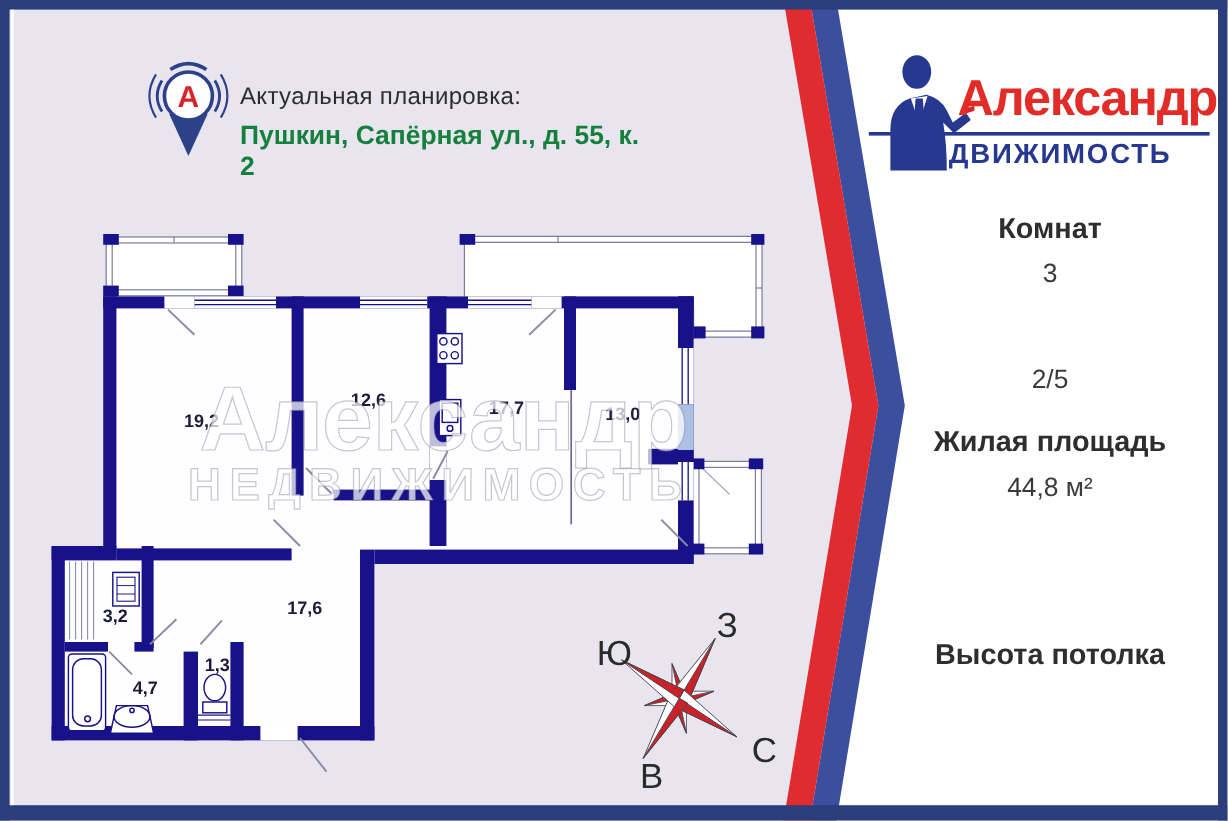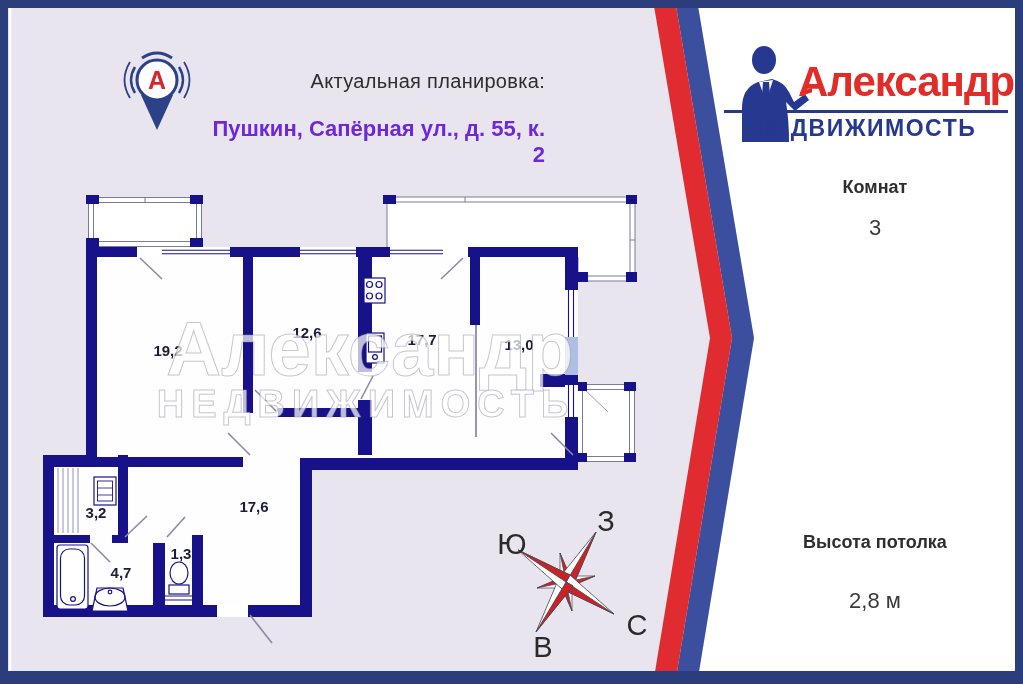--- a/index.html
+++ b/index.html
@@ -1,30 +1,30 @@
 <!DOCTYPE html>
 <html><head>
 <meta charset="utf-8">
 <style>
   html,body{margin:0;padding:0;background:#666;}
   .stage{position:relative;width:1023px;height:684px;overflow:hidden;
          background:#e9e5ef;font-family:"Liberation Sans",sans-serif;}
   .abs{position:absolute;}
   svg{display:block;}
   svg text{font-family:"Liberation Sans",sans-serif;}
-  .hdr{left:200px;top:70px;width:345px;text-align:right;}
+  .hdr{left:200px;top:70px;width:345px;text-align:left;}
   .hdr-title{font-size:20px;color:#2d2d2d;letter-spacing:.3px;}
-  .hdr-addr{font-size:22px;font-weight:bold;color:#6d28d9;margin-top:23px;}
+  .hdr-addr{font-size:22px;font-weight:bold;color:#15803d;margin-top:7px;}
   .brand-name{left:798px;top:58px;width:222px;font-size:42px;font-weight:bold;
               color:#e22c28;letter-spacing:-1px;}
   .brand-rule{left:724px;top:110px;width:284px;height:3px;background:#26388f;}
   .brand-sub{left:724px;top:115px;width:284px;text-align:center;font-size:23px;
              font-weight:bold;color:#26388f;letter-spacing:1.5px;}
   .detail{left:740px;width:270px;text-align:center;}
-  .detail-label{font-size:18px;font-weight:bold;color:#2e2e2e;}
+  .detail-label{font-size:24px;font-weight:bold;color:#2e2e2e;}
   .detail-value{font-size:22px;color:#3a3a3a;}
 </style>
 </head>
 <body>
 
 <div class="stage">
 
   <svg class="abs" style="left:0;top:0" width="1023" height="684" viewBox="0 0 1023 684">
 
     <rect x="0" y="0" width="1023" height="684" fill="#e9e5ef"></rect>
@@ -263,16 +263,18 @@
       <polygon points="51,48 57,48 59,74 49,74" fill="#26388f"></polygon>
       <rect x="88" y="58" width="13" height="4" fill="#d6252b" transform="rotate(-18 88 58)"></rect>
     </svg>
   </div>
   <div class="abs brand-name">Александр</div>
   <div class="abs brand-rule"></div>
   <div class="abs brand-sub">НЕДВИЖИМОСТЬ</div>
 
   <div class="abs detail detail-label" style="top:177px">Комнат</div>
   <div class="abs detail detail-value" style="top:215px">3</div>
+  <div class="abs detail detail-value" style="top:303px">2/5</div>
+  <div class="abs detail detail-label" style="top:355px">Жилая площадь</div>
+  <div class="abs detail detail-value" style="top:393px">44,8 м²</div>
   <div class="abs detail detail-label" style="top:532px">Высота потолка</div>
-  <div class="abs detail detail-value" style="top:588px">2,8 м</div>
 
 </div>
 
 </body></html>

